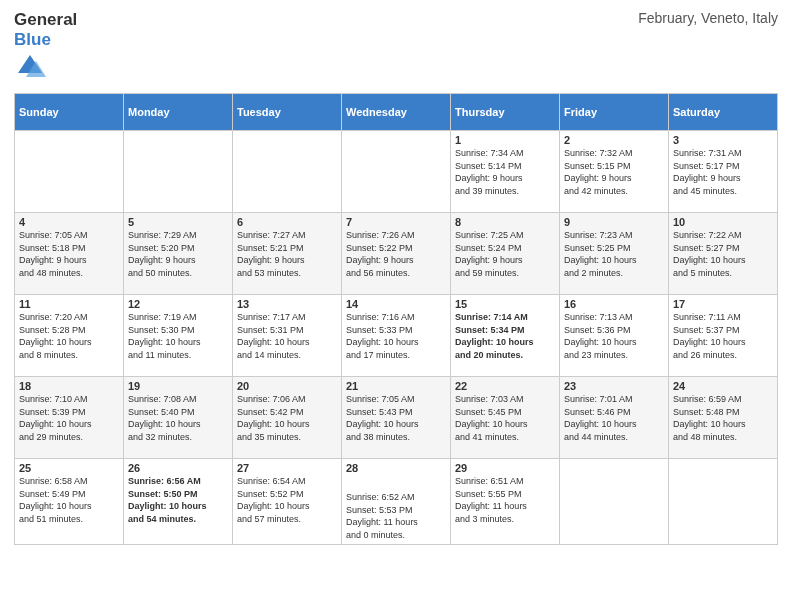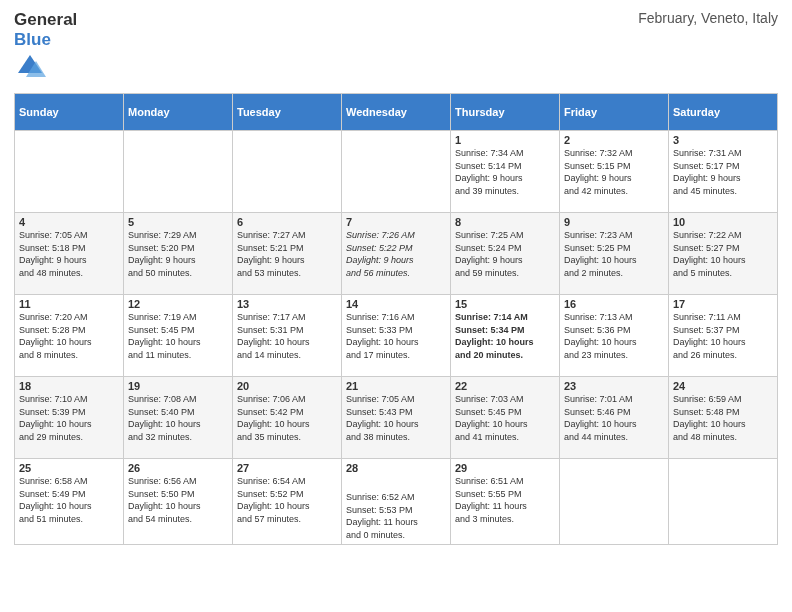--- a/index.html
+++ b/index.html
@@ -166,21 +166,21 @@
           </td>
           <td>
             <span class="day-number">6</span>
             <div class="day-info" style="white-space: pre-line;">Sunrise: 7:27 AM
 Sunset: 5:21 PM
 Daylight: 9 hours
 and 53 minutes.</div>
           </td>
           <td>
             <span class="day-number">7</span>
-            <div class="day-info" style="white-space: pre-line; font-style: italic;">Sunrise: 7:26 AM
+            <div class="day-info" style="white-space: pre-line;">Sunrise: 7:26 AM
 Sunset: 5:22 PM
 Daylight: 9 hours
 and 56 minutes.</div>
           </td>
           <td>
             <span class="day-number">8</span>
             <div class="day-info" style="white-space: pre-line;">Sunrise: 7:25 AM
 Sunset: 5:24 PM
 Daylight: 9 hours
 and 59 minutes.</div>
@@ -204,21 +204,21 @@
           <td>
             <span class="day-number">11</span>
             <div class="day-info" style="white-space: pre-line;">Sunrise: 7:20 AM
 Sunset: 5:28 PM
 Daylight: 10 hours
 and 8 minutes.</div>
           </td>
           <td>
             <span class="day-number">12</span>
             <div class="day-info" style="white-space: pre-line;">Sunrise: 7:19 AM
-Sunset: 5:45 PM
+Sunset: 5:30 PM
 Daylight: 10 hours
 and 11 minutes.</div>
           </td>
           <td>
             <span class="day-number">13</span>
             <div class="day-info" style="white-space: pre-line;">Sunrise: 7:17 AM
 Sunset: 5:31 PM
 Daylight: 10 hours
 and 14 minutes.</div>
           </td>
@@ -305,21 +305,21 @@
         <tr class="row-odd">
           <td>
             <span class="day-number">25</span>
             <div class="day-info" style="white-space: pre-line;">Sunrise: 6:58 AM
 Sunset: 5:49 PM
 Daylight: 10 hours
 and 51 minutes.</div>
           </td>
           <td>
             <span class="day-number">26</span>
-            <div class="day-info" style="white-space: pre-line;">Sunrise: 6:56 AM
+            <div class="day-info" style="white-space: pre-line; font-weight: bold;">Sunrise: 6:56 AM
 Sunset: 5:50 PM
 Daylight: 10 hours
 and 54 minutes.</div>
           </td>
           <td>
             <span class="day-number">27</span>
             <div class="day-info" style="white-space: pre-line;">Sunrise: 6:54 AM
 Sunset: 5:52 PM
 Daylight: 10 hours
 and 57 minutes.</div>

